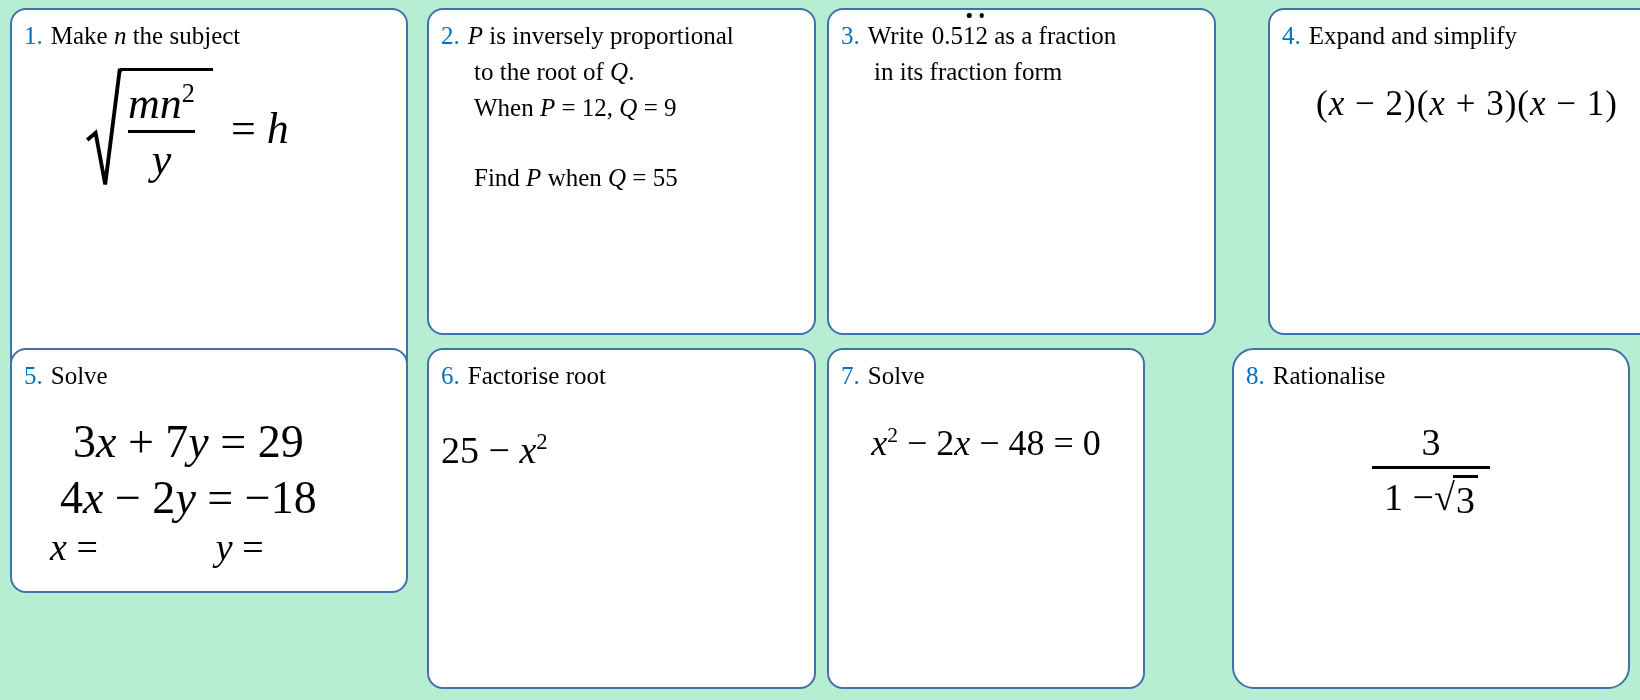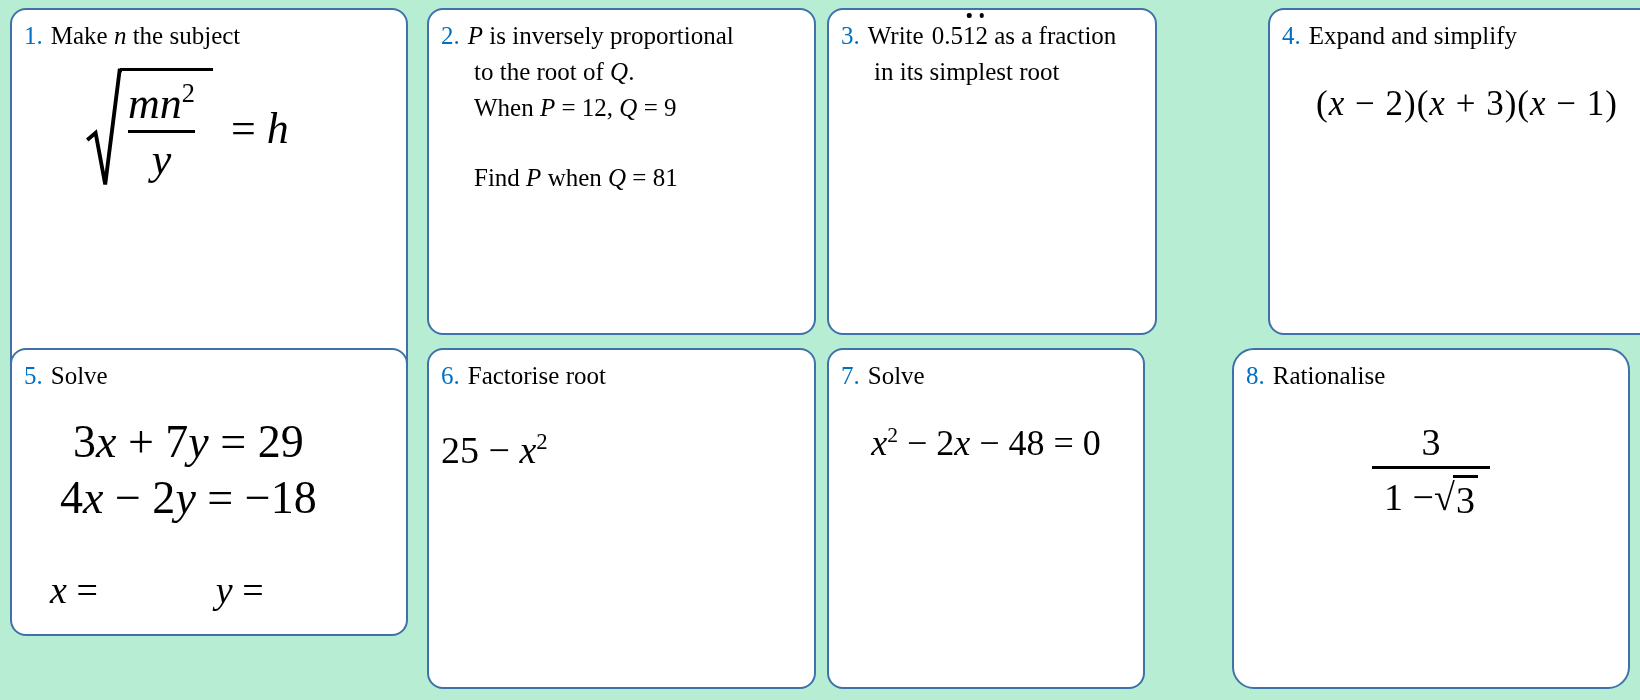--- a/index.html
+++ b/index.html
@@ -15,23 +15,23 @@
     position:absolute;
     background:#FFFFFF;
     border:2.5px solid #3E72A8;
     border-radius:16px;
     box-sizing:border-box;
     padding:8px 12px;
   }
   
   .c1 { left:10px;   top:8px;   width:398px; height:392px; }
   .c2 { left:427px;  top:8px;   width:389px; height:327px; }
-  .c3 { left:827px;  top:8px;   width:330px; height:327px; }
+  .c3 { left:827px;  top:8px;   width:389px; height:327px; }
   .c4 { left:1232px; top:8px;   width:398px; height:327px;margin-left:36px; }
-  .c5 { left:10px;   top:348px; width:398px; height:288px; }
+  .c5 { left:10px;   top:348px; width:398px; height:245px; }
   .c6 { left:427px;  top:348px; width:389px; height:341px; }
   .c7 { left:827px;  top:348px; width:318px; height:341px; }
   .c8 { left:1232px; top:348px; width:398px; height:341px;border-radius:22px; }
 
   .qline { font-size:25px; line-height:36px; white-space:nowrap; }
   .qnum  { color:#0070C0; padding-right:8px; }
   .iv    { font-style:italic; }
   .indent{ padding-left:33px; }
   .gap-above { margin-top:34px; }
 
@@ -93,26 +93,26 @@
       </span>
     </span>
     <span class="c1-rhs">= <i>h</i></span>
   </div>
 </div>
 
 <div class="card c2">
   <div class="qline"><span class="qnum">2.</span><span class="iv">P</span><span> is inversely proportional</span></div>
   <div class="qline indent"><span>to the root of </span><span class="iv">Q</span><span>.</span></div>
   <div class="qline indent"><span>When </span><span class="iv">P</span><span> = 12, </span><span class="iv">Q</span><span> = 9</span></div>
-  <div class="qline indent gap-above"><span>Find </span><span class="iv">P</span><span> when </span><span class="iv">Q</span><span> = 81</span></div>
+  <div class="qline indent gap-above"><span>Find </span><span class="iv">P</span><span> when </span><span class="iv">Q</span><span> = 55</span></div>
 </div>
 
 <div class="card c3">
   <div class="qline"><span class="qnum">3.</span><span>Write</span><span class="decnum"><span>0.5</span><span class="rdot">1</span><span class="rdot">2</span></span><span> as a fraction</span></div>
-  <div class="qline indent">in its simplest root</div>
+  <div class="qline indent">in its fraction form</div>
 </div>
 
 <div class="card c4">
   <div class="qline"><span class="qnum">4.</span><span>Expand and simplify</span></div>
   <div class="c4-f">(<i>x</i> − 2)(<i>x</i> + 3)(<i>x</i> − 1)</div>
 </div>
 
 <div class="card c5">
   <div class="qline"><span class="qnum">5.</span><span>Solve</span></div>
   <div class="c5-eqs">

